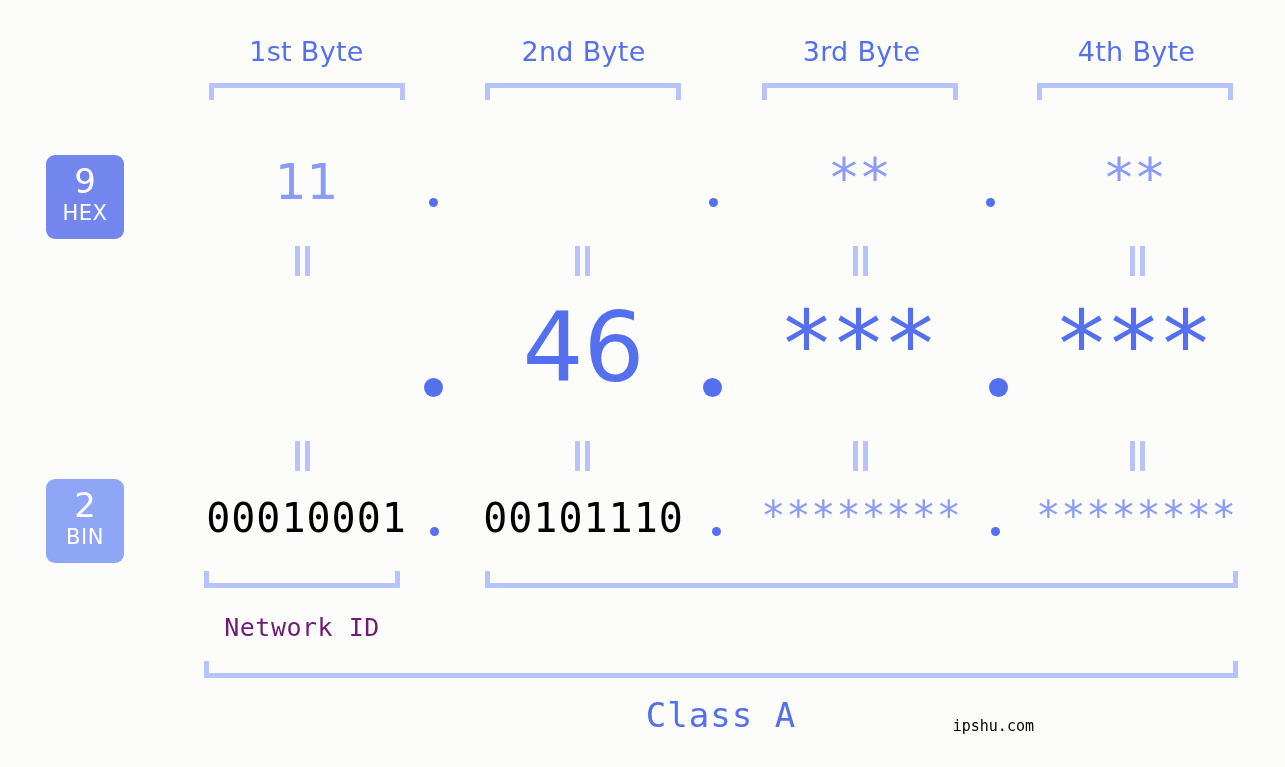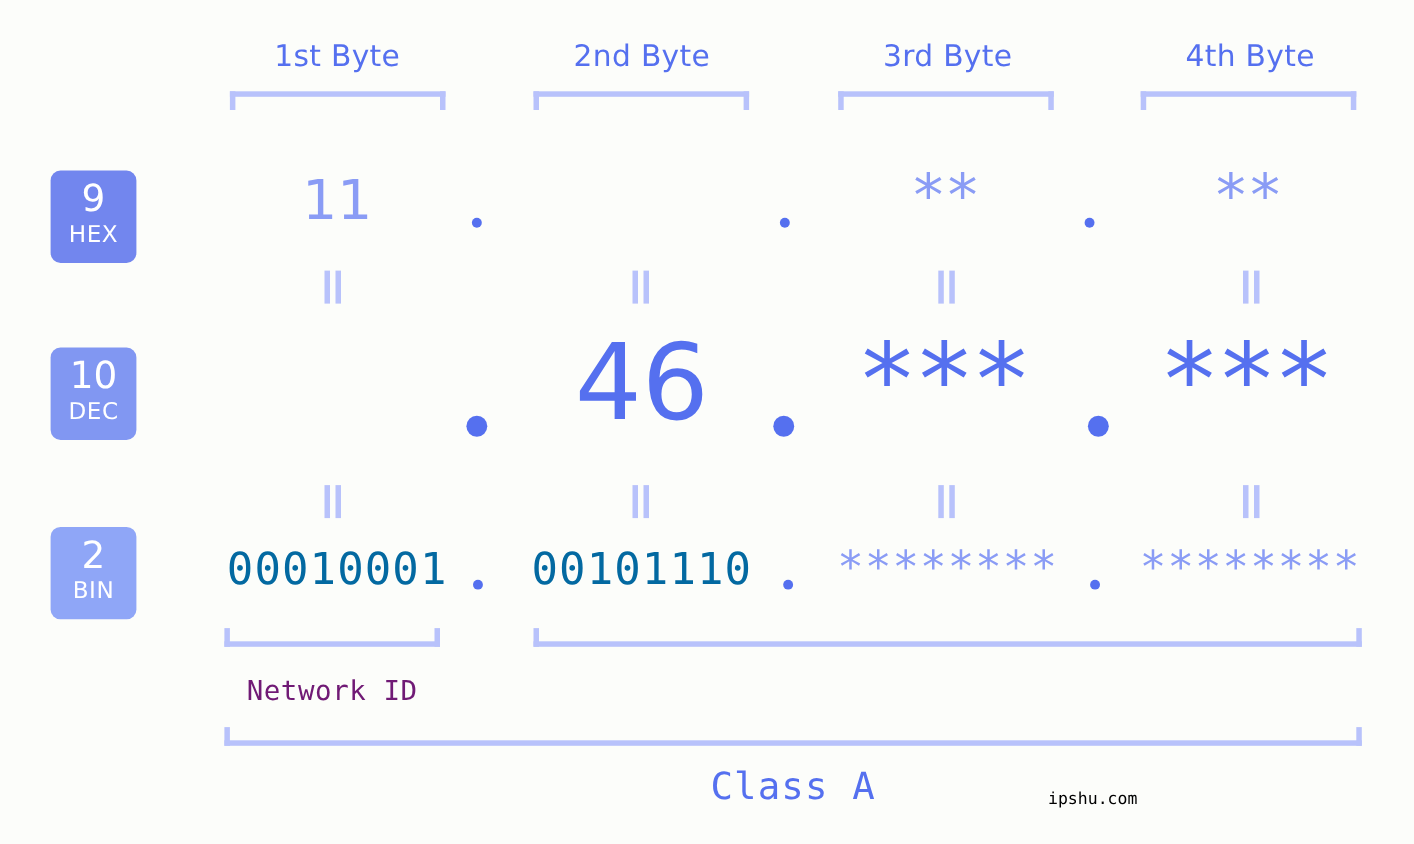--- a/index.html
+++ b/index.html
@@ -111,21 +111,21 @@
   .dec-star {
     font-family: "DejaVu Sans", sans-serif;
     font-size: 92px;
     color: #5570ef;
     line-height: 104px;
     letter-spacing: 6px;
   }
   .bin-val {
     font-family: "DejaVu Sans Mono", monospace;
     font-size: 40px;
-    color: #0369a1;
+    color: #000000;
     line-height: 50px;
     letter-spacing: 1px;
   }
   .bin-star {
     font-family: "DejaVu Sans Mono", monospace;
     font-size: 40px;
     color: #8a9cf5;
     line-height: 50px;
     letter-spacing: 1px;
   }
@@ -205,24 +205,20 @@
 
   <div class="bracket down" style="left:209px;top:83px;width:196px;"></div>
   <div class="bracket down" style="left:485px;top:83px;width:196px;"></div>
   <div class="bracket down" style="left:762px;top:83px;width:196px;"></div>
   <div class="bracket down" style="left:1037px;top:83px;width:196px;"></div>
 
   <div class="badge" style="top:155px;background:#7286ee;">
     <span class="num">9</span>
     <span class="lbl">HEX</span>
   </div>
-  <div class="badge" style="top:316px;background:#8197f2;">
-    <span class="num">10</span>
-    <span class="lbl">DEC</span>
-  </div>
   <div class="badge" style="top:479px;background:#8fa6f7;">
     <span class="num">2</span>
     <span class="lbl">BIN</span>
   </div>
 
   <div class="cell hex-val" style="left:189px;top:152px;width:235px;">
     <span>11</span>
   </div>
   <div class="cell hex-star" style="left:744px;top:148px;width:235px;">
     <span>**</span>

